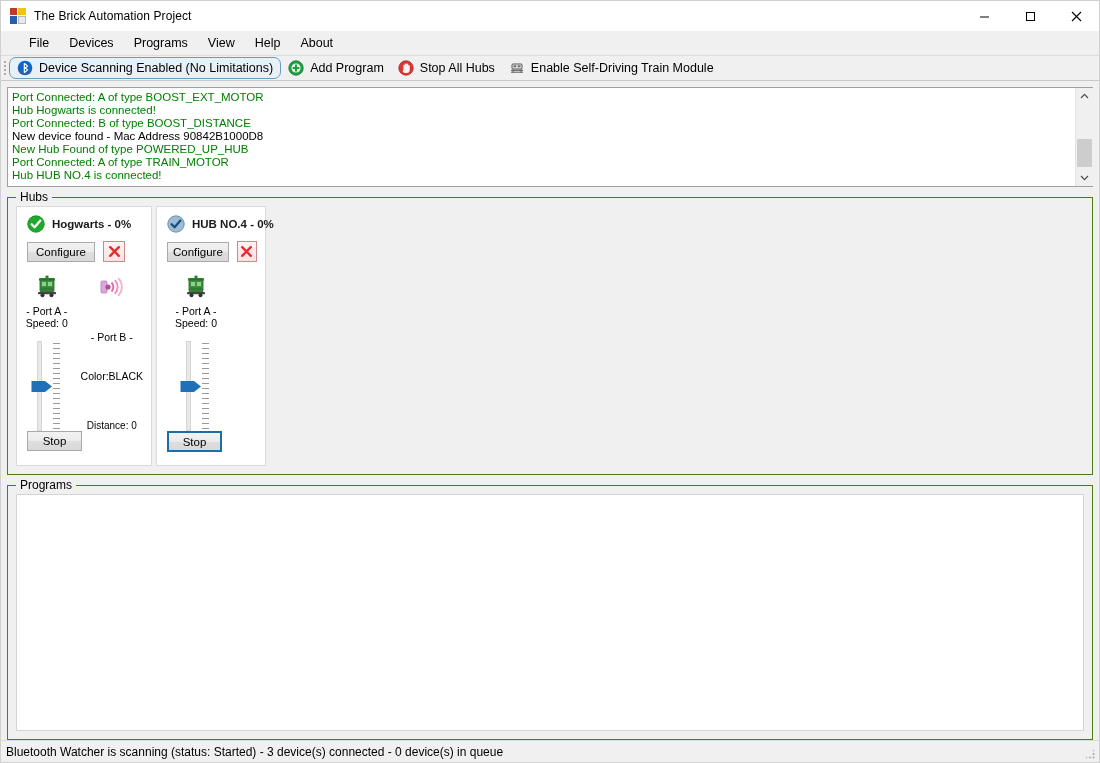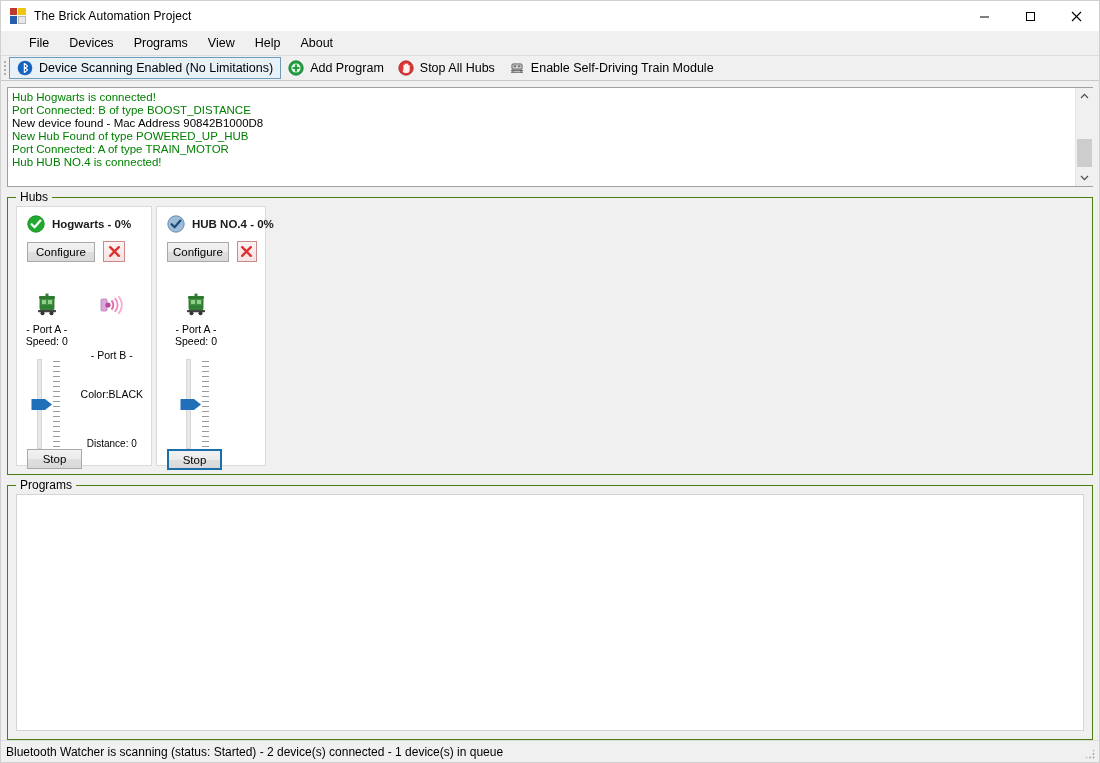--- a/index.html
+++ b/index.html
@@ -71,21 +71,21 @@
     width: 8px; height: 100%;
     display: flex; align-items: center; justify-content: center;
   }
   .grip i {
     display: block; width: 2px; height: 14px;
     background: repeating-linear-gradient(to bottom, #adadad 0 2px, transparent 2px 4px);
   }
   .tb-btn {
     display: flex; align-items: center; gap: 6px;
     height: 22px; padding: 0 7px;
-    font-size: 12.5px; color: #000;
+    font-size: 12.5px; color: #000; border-radius: 7px;
   }
   .tb-btn.checked {
     border: 1px solid #6b9bbd;
     background: #e8f1f8;
   }
   .tb-ico { width: 16px; height: 16px; flex: 0 0 auto; display:block; }
 
   
   .logwrap {
     margin: 6px 6px 0 6px;
@@ -161,21 +161,21 @@
     display: flex; flex-direction: column;
   }
   .hub-card.narrow { width: 110px; }
   .hub-head {
     display: flex; align-items: center; gap: 7px;
     height: 20px; margin-bottom: 8px; padding-left: 2px;
   }
   .hub-status-ico { width: 18px; height: 18px; flex: 0 0 auto; }
   .hub-name { font-size: 11.5px; font-weight: bold; color: #1a1a1a; white-space: nowrap; }
 
-  .hub-actions { display: flex; align-items: center; gap: 8px; margin-bottom: 28px; padding-left: 2px;}
+  .hub-actions { display: flex; align-items: center; gap: 8px; margin-bottom: 10px; padding-left: 2px;}
   .btn {
     background: linear-gradient(to bottom, #f2f2f2 0%, #ebebeb 50%, #dedede 51%, #d9d9d9 100%);
     border: 1px solid #a9a9a9;
     font-size: 11.5px; color: #000;
     padding: 3px 0; text-align: center;
   }
   .btn-configure { width: 68px; }
   .btn-close {
     width: 22px; height: 21px;
     border: 1px solid #c98a8a;
@@ -320,20 +320,21 @@
         <line x1="2" y1="12.2" x2="14" y2="12.2" stroke="#555" stroke-width="1"></line>
         <line x1="4" y1="9.4" x2="4" y2="12.6" stroke="#555" stroke-width="0.8"></line>
         <line x1="12" y1="9.4" x2="12" y2="12.6" stroke="#555" stroke-width="0.8"></line>
       </svg>
       <span>Enable Self-Driving Train Module</span>
     </div>
   </div>
 
   <div class="logwrap">
     <div class="loglines">
+      <div class="logline log-green">Port Connected: A of type BOOST_EXT_MOTOR</div>
       <div class="logline log-green">Hub Hogwarts is connected!</div>
       <div class="logline log-green">Port Connected: B of type BOOST_DISTANCE</div>
       <div class="logline log-black">New device found - Mac Address 90842B1000D8</div>
       <div class="logline log-green">New Hub Found of type POWERED_UP_HUB</div>
       <div class="logline log-green">Port Connected: A of type TRAIN_MOTOR</div>
       <div class="logline log-green">Hub HUB NO.4 is connected!</div>
     </div>
     <div class="vscroll">
       <div class="vs-arrow">
         <svg width="9" height="7" viewBox="0 0 9 7">
@@ -475,21 +476,21 @@
 
     </div>
   </div>
 
   <div class="groupbox" id="programs-group">
     <span class="gb-title">Programs</span>
     <div class="programs-inner"></div>
   </div>
 
   <div class="statusbar">
-    <span>Bluetooth Watcher is scanning (status: Started) - 2 device(s) connected - 1 device(s) in queue</span>
+    <span>Bluetooth Watcher is scanning (status: Started) - 3 device(s) connected - 0 device(s) in queue</span>
     <svg class="resize-grip" viewBox="0 0 12 12">
       <circle cx="9.5" cy="9.5" r="0.9" fill="#a0a0a0"></circle>
       <circle cx="6" cy="9.5" r="0.9" fill="#a0a0a0"></circle>
       <circle cx="9.5" cy="6" r="0.9" fill="#a0a0a0"></circle>
       <circle cx="2.5" cy="9.5" r="0.9" fill="#c4c4c4"></circle>
       <circle cx="9.5" cy="2.5" r="0.9" fill="#c4c4c4"></circle>
     </svg>
   </div>
 
 </div>

